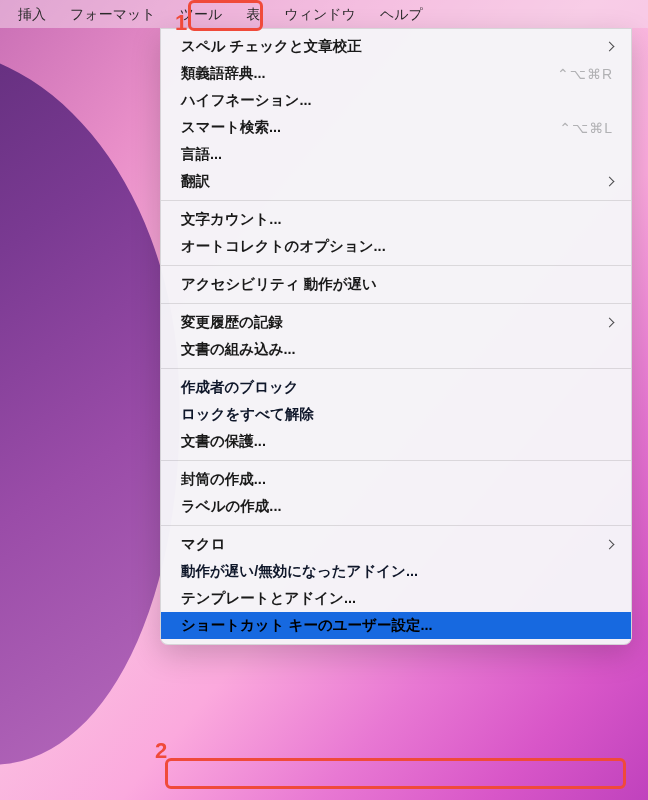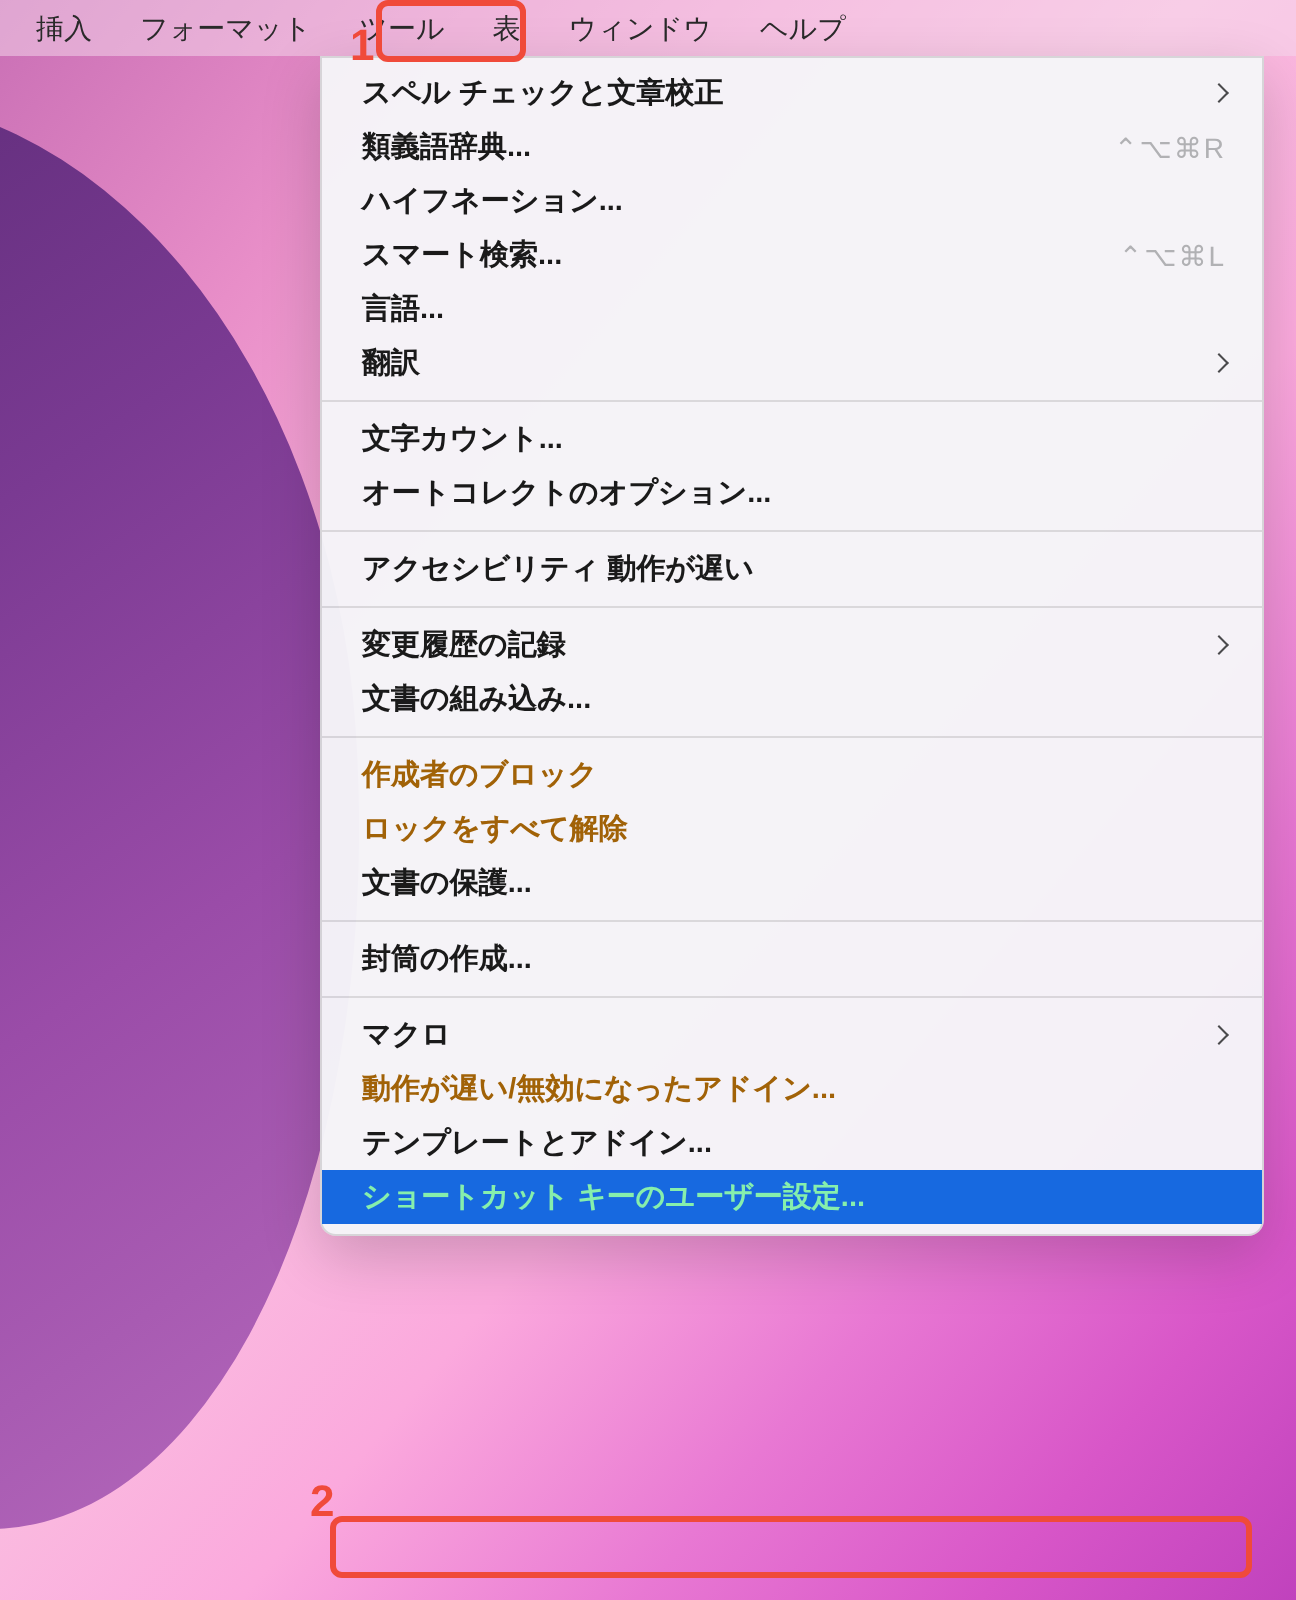--- a/index.html
+++ b/index.html
@@ -93,25 +93,25 @@
     .menu-item {
       display: flex;
       align-items: center;
       justify-content: space-between;
       height: 27px;
       padding: 0 18px 0 20px;
       cursor: default;
       position: relative;
     }
     .menu-item.disabled {
-      color: #a16207;
+      color: #0f172a;
     }
     .menu-item.highlighted {
       background: #1769e0;
-      color: #86efac;
+      color: #000000;
     }
     .menu-label {
       white-space: nowrap;
       font-weight: bold;
     }
     .menu-right {
       display: flex;
       align-items: center;
       gap: 10px;
       color: #9a9a9d;
@@ -244,20 +244,24 @@
     </div>
     <div class="menu-item">
       <span class="menu-label">文書の保護...</span>
       <span class="menu-right"></span>
     </div>
     <div class="separator"></div>
     <div class="menu-item">
       <span class="menu-label">封筒の作成...</span>
       <span class="menu-right"></span>
     </div>
+    <div class="menu-item">
+      <span class="menu-label">ラベルの作成...</span>
+      <span class="menu-right"></span>
+    </div>
     <div class="separator"></div>
     <div class="menu-item">
       <span class="menu-label">マクロ</span>
       <span class="menu-right">
         <span class="chevron"></span>
       </span>
     </div>
     <div class="menu-item disabled">
       <span class="menu-label">動作が遅い/無効になったアドイン...</span>
       <span class="menu-right"></span>

